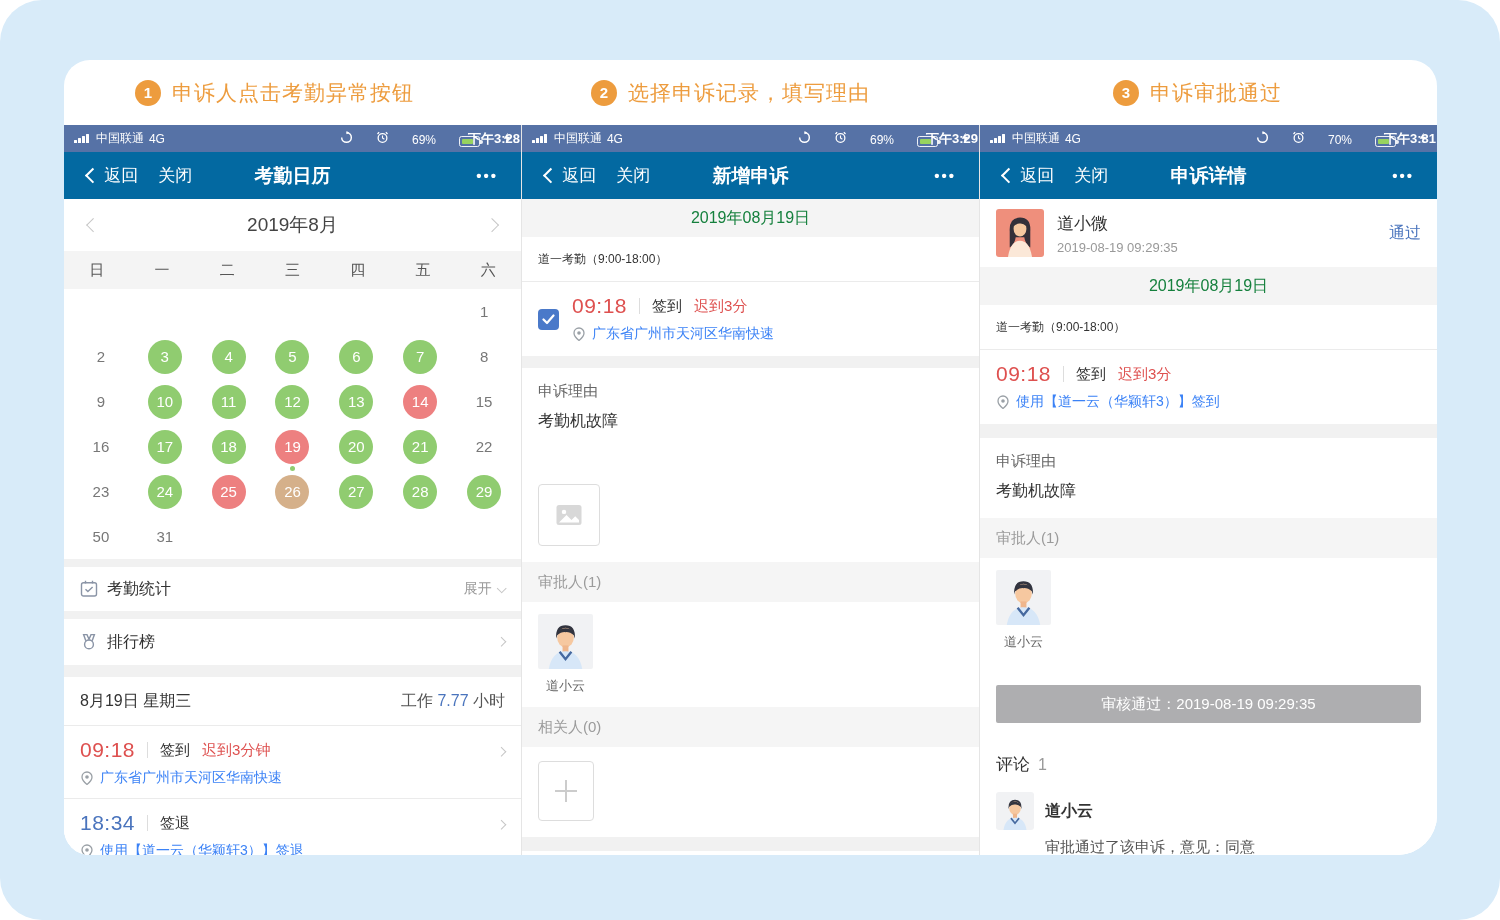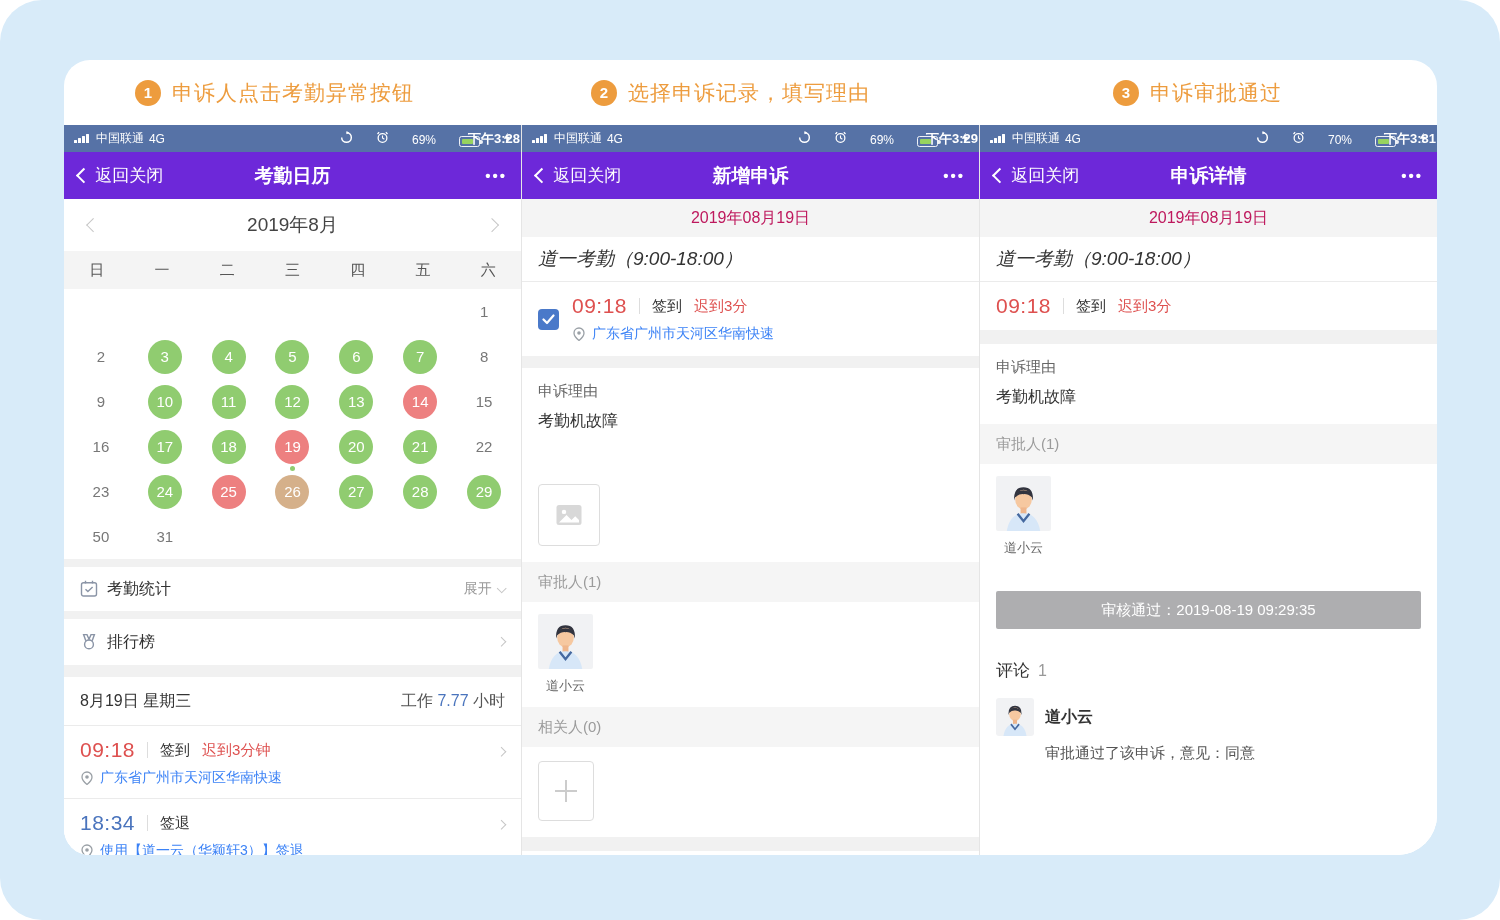--- a/index.html
+++ b/index.html
@@ -34,22 +34,22 @@
   .signal i:nth-child(1){height:3.5px}.signal i:nth-child(2){height:5.5px}
   .signal i:nth-child(3){height:7.5px}.signal i:nth-child(4){height:9.5px}
   .sb-time { position:absolute; left:0; right:1px; text-align:right; font-weight:bold; font-size:13px; pointer-events:none; }
   .statusbar { position:relative; }
   .sb-right { margin-left:auto; display:flex; align-items:flex-end; gap:23px; position:relative; z-index:1; }
   .battery { display:inline-block; width:21px; height:10.5px; border:1px solid rgba(255,255,255,0.9);
     border-radius:2.5px; position:relative; padding:1.5px; }
   .battery:after { content:""; position:absolute; right:-3.5px; top:2.5px; width:2.5px; height:4.5px;
     background:rgba(255,255,255,0.9); border-radius:0 2px 2px 0; }
   .battery i { display:block; height:100%; width:72%; background:#97D35F; border-radius:1px; }
-  .navbar { height:47px; background:#6d28d9; color:#fff; display:flex; align-items:center;
-    padding:0 14px; font-size:17px; position:relative; flex:0 0 auto; }
+  .navbar { height:47px; background:#0369a1; color:#fff; display:flex; align-items:center;
+    padding:0 23px; gap:20px; font-size:17px; position:relative; flex:0 0 auto; }
   .nav-back { display:flex; align-items:center; gap:6px; cursor:pointer; }
   .nav-title { position:absolute; left:0; right:0; text-align:center; font-size:19px; font-weight:bold; pointer-events:none; }
   .nav-more { margin-left:auto; letter-spacing:2px; font-size:15px; font-weight:bold; cursor:pointer; position:relative; z-index:1; }
   .content { flex:1 1 auto; overflow:hidden; position:relative; background:#fff; }
   
   .cv { display:inline-block; border:solid #C6C6C6; border-width:0 1.5px 1.5px 0; padding:3.2px; }
   .cv-r { transform:rotate(-45deg); }
   .cv-d { transform:rotate(45deg); }
   .cv-l { transform:rotate(135deg); }
   .cv-white { border-color:#fff; border-width:0 2.2px 2.2px 0; padding:4.6px; }
@@ -82,22 +82,22 @@
   .record { padding:12px 16px 10px; position:relative; }
   .rec-top { display:flex; align-items:center; height:24px; }
   .rec-time { font-size:21px; letter-spacing:0.5px; }
   .rec-sep { width:1px; height:16px; background:#DDD; margin:0 12px; }
   .rec-type { font-size:15px; color:#333; }
   .rec-late { font-size:15px; color:#DE504F; margin-left:12px; }
   .rec-chev { margin-left:auto; }
   .rec-loc { display:flex; align-items:center; gap:6px; margin-top:6px; color:#3b82f6; font-size:14px; height:20px; }
   
   .date-bar { height:38px; background:#F4F4F4; display:flex; align-items:center; justify-content:center;
-    font-size:16px; color:#be185d; }
-  .shift-row { height:44px; display:flex; align-items:center; padding:0 16px; font-size:19px; color:#333;font-style:italic; }
+    font-size:16px; color:#15803d; }
+  .shift-row { height:44px; display:flex; align-items:center; padding:0 16px; font-size:12px; color:#333; }
   .appeal-record { display:flex; align-items:center; gap:13px; padding:12px 16px; }
   .checkbox { width:21px; height:21px; border-radius:4px; background:#4A79C9; display:flex;
     align-items:center; justify-content:center; flex:0 0 auto; cursor:pointer; }
   .reason-block { padding:14px 16px 16px; }
   .reason-label { font-size:15px; color:#666; margin-bottom:10px; }
   .reason-text { font-size:16px; color:#333; }
   .img-box { margin-top:52px; width:62px; height:62px; border:1px solid #DDD; border-radius:4px;
     display:flex; align-items:center; justify-content:center; cursor:pointer; }
   .gbar { height:40px; background:#F5F5F5; display:flex; align-items:center; padding:0 16px;
     font-size:15px; color:#9B9B9B; }
@@ -521,29 +521,52 @@
         <div class="navbar">
           <span class="nav-back">
             <i class="cv cv-white cv-l"></i>
             <span>返回</span>
           </span>
           <span>关闭</span>
           <span class="nav-title">申诉详情</span>
           <span class="nav-more">•••</span>
         </div>
         <div class="content">
+          <div class="applicant-row">
+            <span class="applicant-avatar">
+                <svg viewBox="0 0 56 56">
+                  <rect width="56" height="56" fill="#EF8F7C"></rect>
+                  <path d="M16 26 Q15 10 28 10 Q41 10 40 26 L40 45 Q34 41 33 33 L23 33 Q22 41 16 45 Z" fill="#343039"></path>
+                  <ellipse cx="28" cy="23" rx="7.5" ry="9" fill="#F6C8A0"></ellipse>
+                  <path d="M20 20.5 Q21.5 13 28 13 Q34.5 13 36 20.5 Q31.5 16.5 28 17 Q24.5 16.5 20 20.5 Z" fill="#343039"></path>
+                  <path d="M28 37 C21 37 16 43 14 56 H42 C40 43 35 37 28 37 Z" fill="#FBE8D8"></path>
+                </svg>
+              </span>
+            <div>
+              <div class="applicant-name">道小微</div>
+              <div class="applicant-time">2019-08-19 09:29:35</div>
+            </div>
+            <span class="applicant-status">通过</span>
+          </div>
           <div class="date-bar">2019年08月19日</div>
           <div class="shift-row">道一考勤（9:00-18:00）</div>
           <div class="divider"></div>
           <div class="record" style="padding-bottom:12px;">
             <div class="rec-top">
               <span class="rec-time t-red">09:18</span>
               <span class="rec-sep"></span>
               <span class="rec-type">签到</span>
               <span class="rec-late">迟到3分</span>
+            </div>
+            <div class="rec-loc">
+              <svg class="pin" viewBox="0 0 14 14">
+                  <path d="M7 1 C4.2 1 2 3.2 2 6 C2 9.6 7 13.4 7 13.4 S12 9.6 12 6 C12 3.2 9.8 1 7 1 Z" fill="none" stroke="#9AA0A6" stroke-width="1.3"></path>
+                  <circle cx="7" cy="6" r="1.8" fill="#9AA0A6"></circle>
+                </svg>
+              <span>使用【道一云（华颖轩3）】签到</span>
             </div>
           </div>
           <div class="hgap g14"></div>
           <div class="reason-block" style="padding-bottom:16px;">
             <div class="reason-label">申诉理由</div>
             <div class="reason-text">考勤机故障</div>
           </div>
           <div class="gbar">审批人(1)</div>
           <div class="people-block">
             <div class="person">

